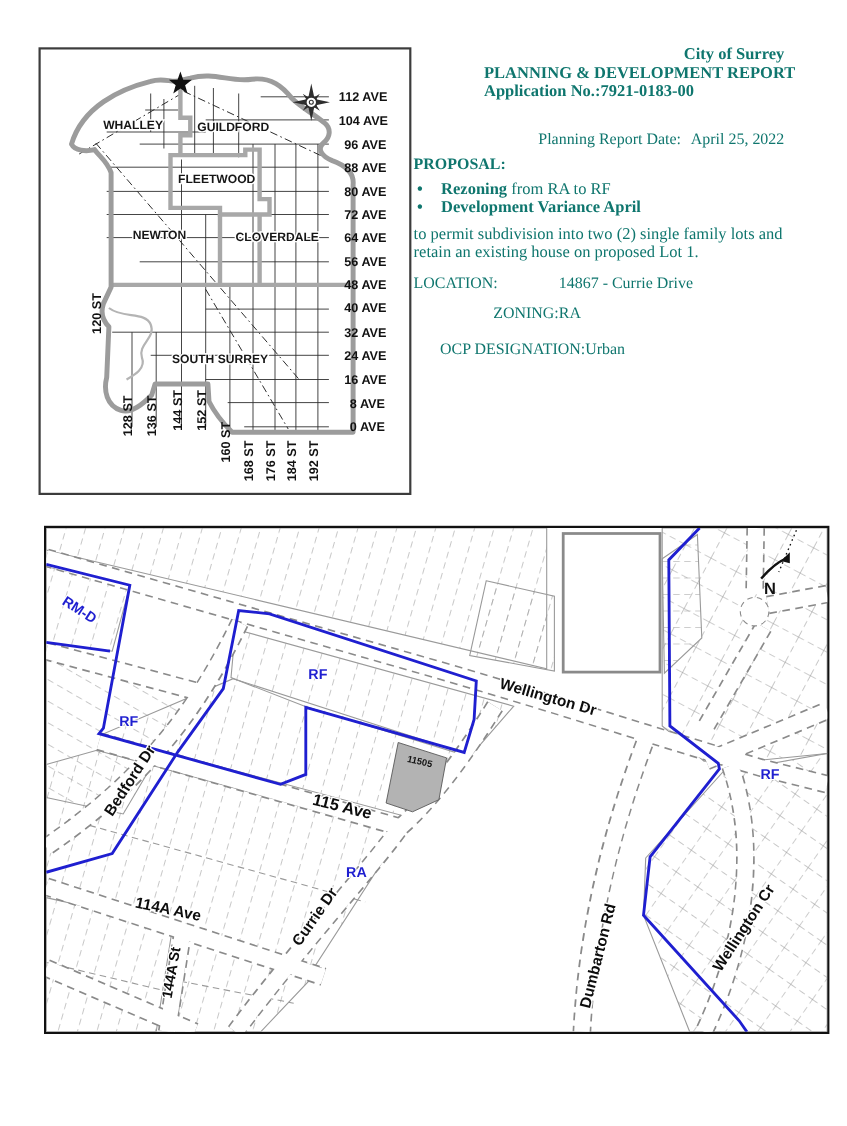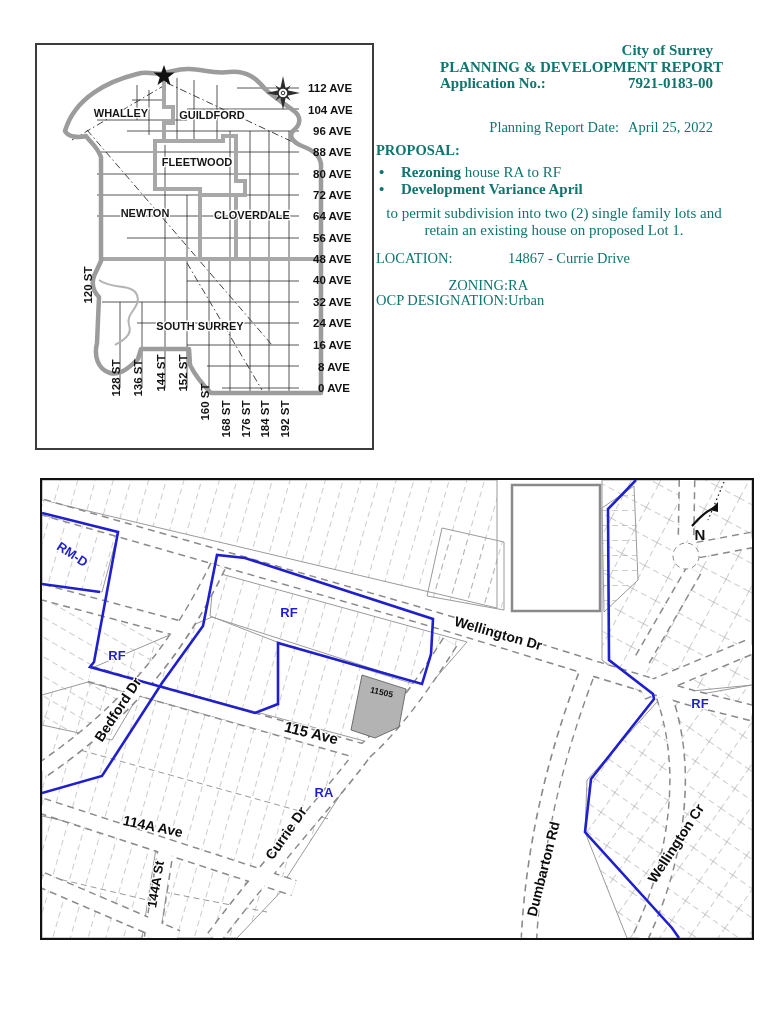--- a/index.html
+++ b/index.html
@@ -3,28 +3,28 @@
 <meta charset="utf-8">
 <style>
   html,body{margin:0;padding:0;background:#e8e8e8;}
   .page{position:relative;width:770px;height:1024px;background:#ffffff;overflow:hidden;
         font-family:"Liberation Serif", serif;color:#0f766e;}
   .abs{position:absolute;}
   
   .hdr{left:440px;top:42px;width:273px;line-height:16.5px;font-size:15px;}
   .hdr .r1{text-align:right;font-weight:bold;}
   .hdr .r2{text-align:right;font-weight:bold;white-space:nowrap;}
-  .hdr .r3{display:flex;justify-content:space-between;font-weight:bold;}
+  .hdr .r3{display:flex;font-weight:bold;}
   .dateline{left:440px;top:119px;width:273px;text-align:right;font-size:14.5px;}
   .dateline .lbl{margin-right:9px;margin-left:44px;}
   .proposal{left:376px;top:142px;font-weight:bold;font-size:14.5px;}
   .bullet{left:379px;font-size:15px;display:flex;}
   .bullet .dot{width:22px;font-weight:bold;}
   .bullet .b{font-weight:bold;}
-  .para{left:376px;top:205px;width:356px;font-size:15px;line-height:16.5px;text-align:center;}
+  .para{left:376px;top:205px;width:356px;font-size:15px;line-height:16.5px;}
   .inforow{left:376px;display:flex;font-size:14.5px;}
   .inforow .lbl{width:132px;font-weight:normal;}
   
   .ovbox{left:35px;top:43px;width:339px;height:407px;border:2px solid #3c3c3c;box-sizing:border-box;background:#fff;}
   .zmbox{left:40px;top:478px;width:714px;height:462px;border:2px solid #111;box-sizing:border-box;background:#fff;}
   svg{display:block;}
   .regionlbl{font-family:"Liberation Sans",sans-serif;font-weight:bold;font-size:11px;fill:#161616;
              paint-order:stroke;stroke:#ffffff;stroke-width:2.5px;text-anchor:middle;}
   .avelbl{font-family:"Liberation Sans",sans-serif;font-weight:bold;font-size:11.5px;fill:#111;}
   .stlbl{font-family:"Liberation Sans",sans-serif;font-weight:bold;font-size:11.5px;fill:#111;text-anchor:middle;}
@@ -50,38 +50,38 @@
   </div>
 
   <div class="abs dateline">
     <span class="lbl">Planning Report Date:</span><span>April 25, 2022</span>
   </div>
 
   <div class="abs proposal">PROPOSAL:</div>
 
   <div class="abs bullet" style="top:164px;">
     <span class="dot">•</span>
-    <span><span class="b">Rezoning</span><span> house RA to RF</span></span>
+    <span><span class="b">Rezoning</span><span> from RA to RF</span></span>
   </div>
   <div class="abs bullet" style="top:181px;">
     <span class="dot">•</span>
     <span class="b">Development Variance April</span>
   </div>
 
   <div class="abs para">to permit subdivision into two (2) single family lots and retain an existing house on proposed Lot 1.</div>
 
   <div class="abs inforow" style="top:250px;">
     <span class="lbl">LOCATION:</span>
     <span>14867 - Currie Drive</span>
   </div>
   <div class="abs inforow" style="top:277px;text-align:right;">
     <span class="lbl">ZONING:</span>
     <span>RA</span>
   </div>
-  <div class="abs inforow" style="top:292px;">
+  <div class="abs inforow" style="top:310px;margin-left:24px;">
     <span class="lbl">OCP DESIGNATION:</span>
     <span>Urban</span>
   </div>
 
   <div class="abs ovbox">
     <svg width="335" height="403" viewBox="0 0 335 403">
 
       <g stroke="#2b2b2b" stroke-width="0.8">
         <line x1="200" y1="43" x2="262" y2="43"></line>
           <line x1="150" y1="64" x2="262" y2="64"></line>

